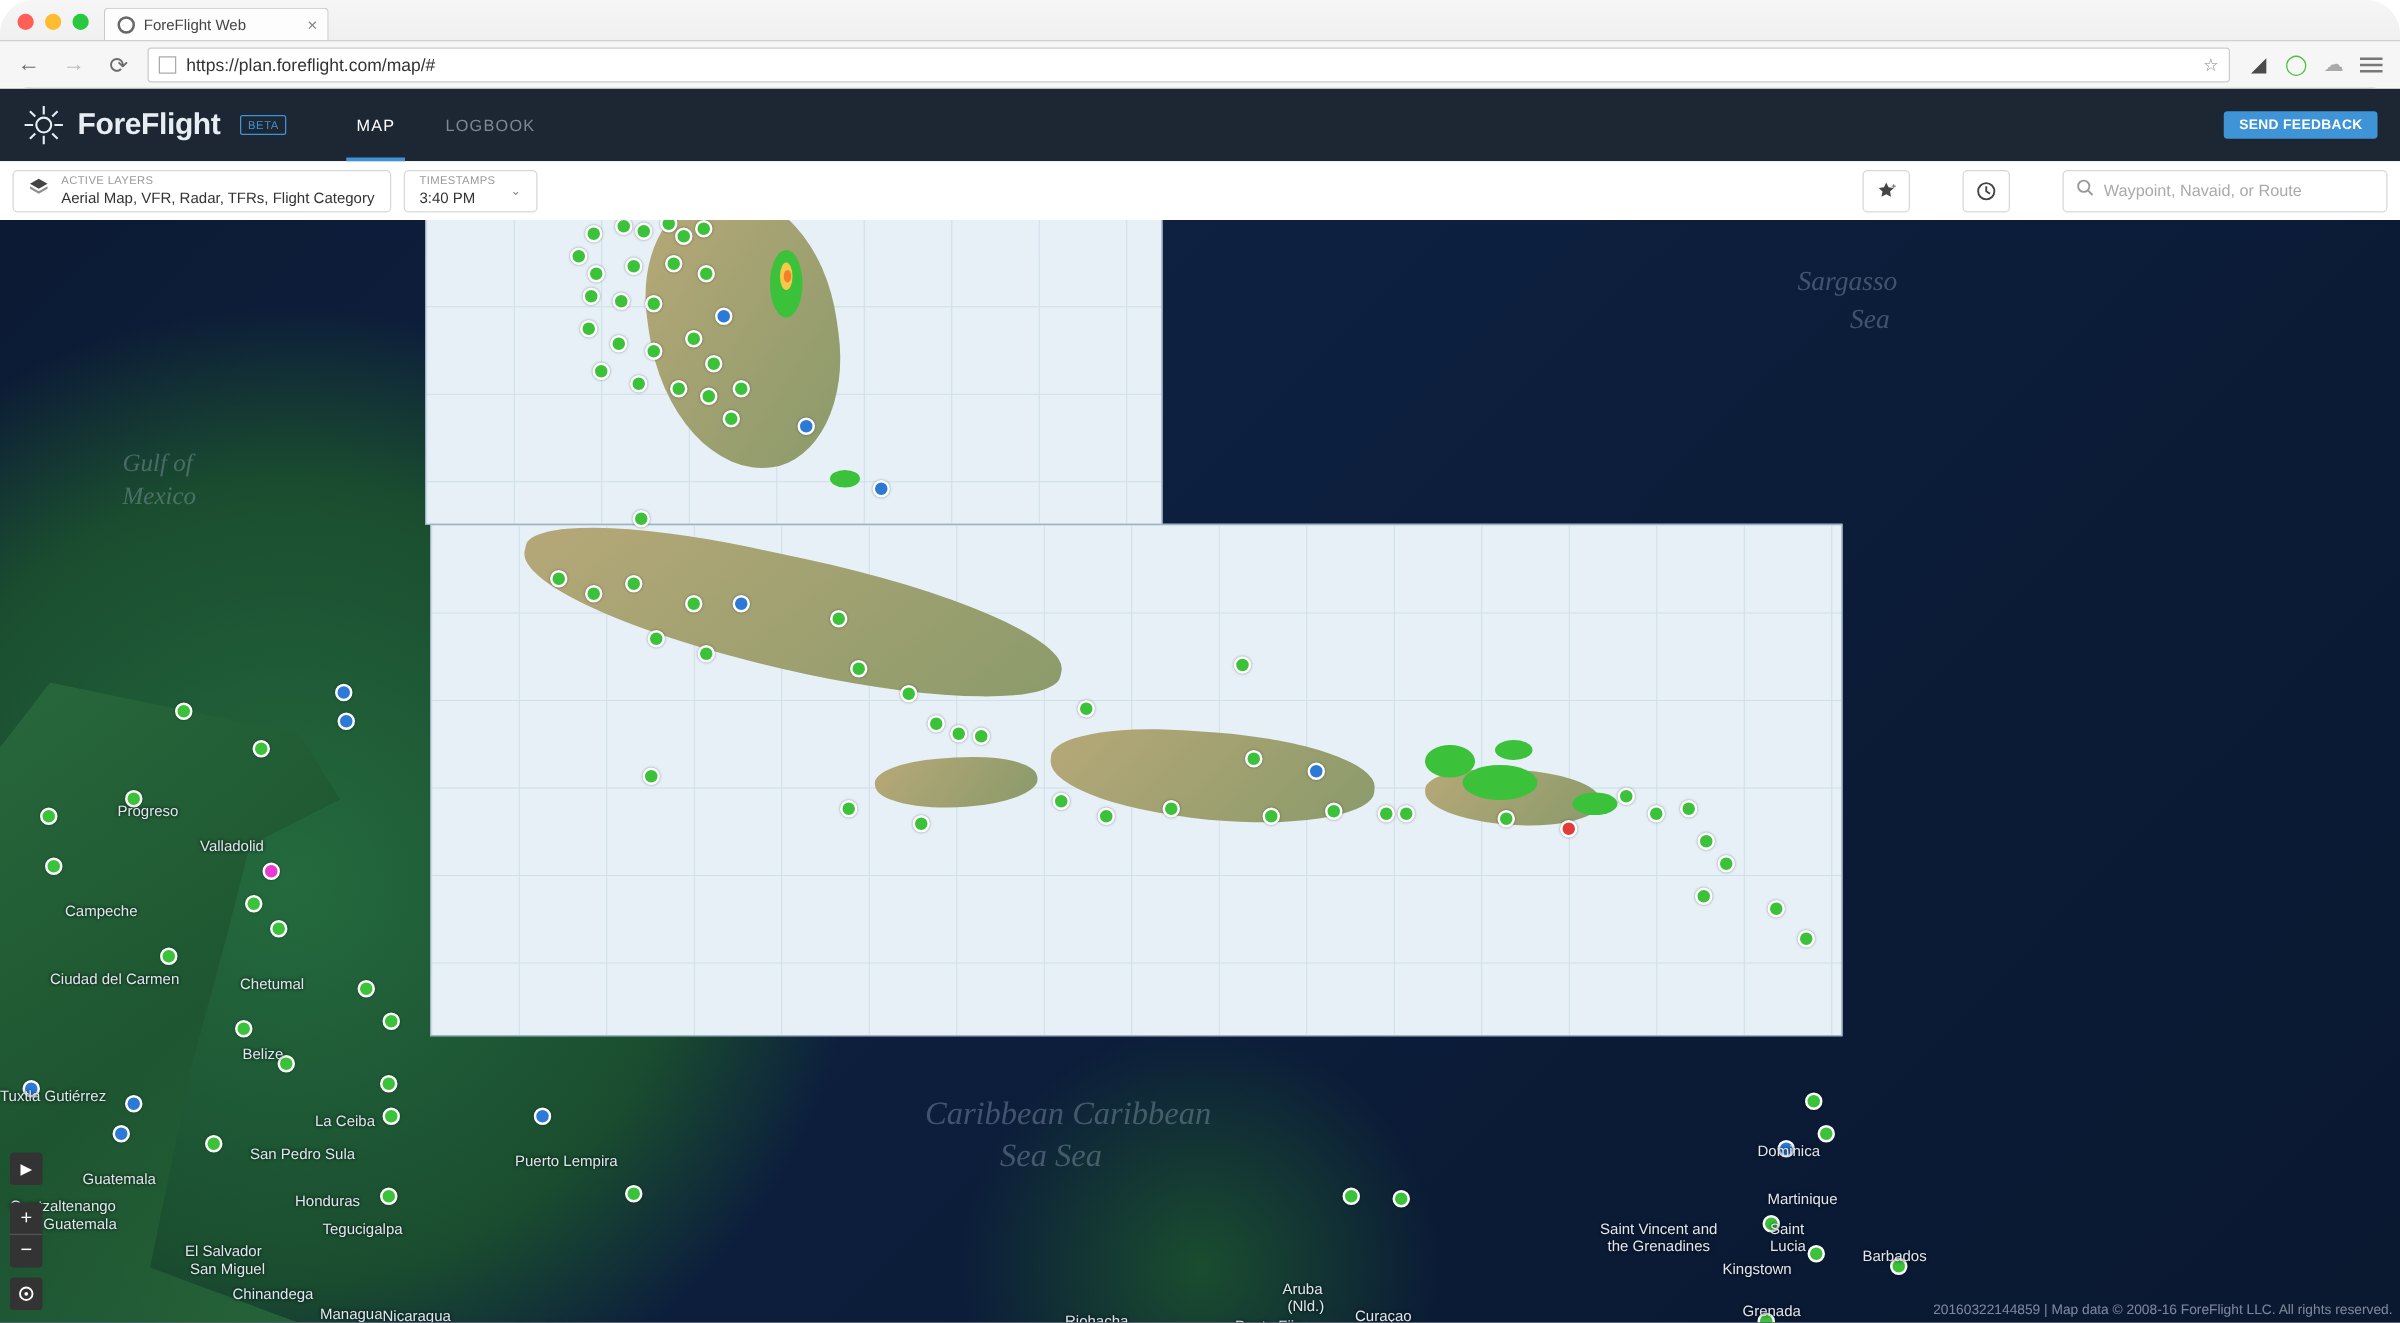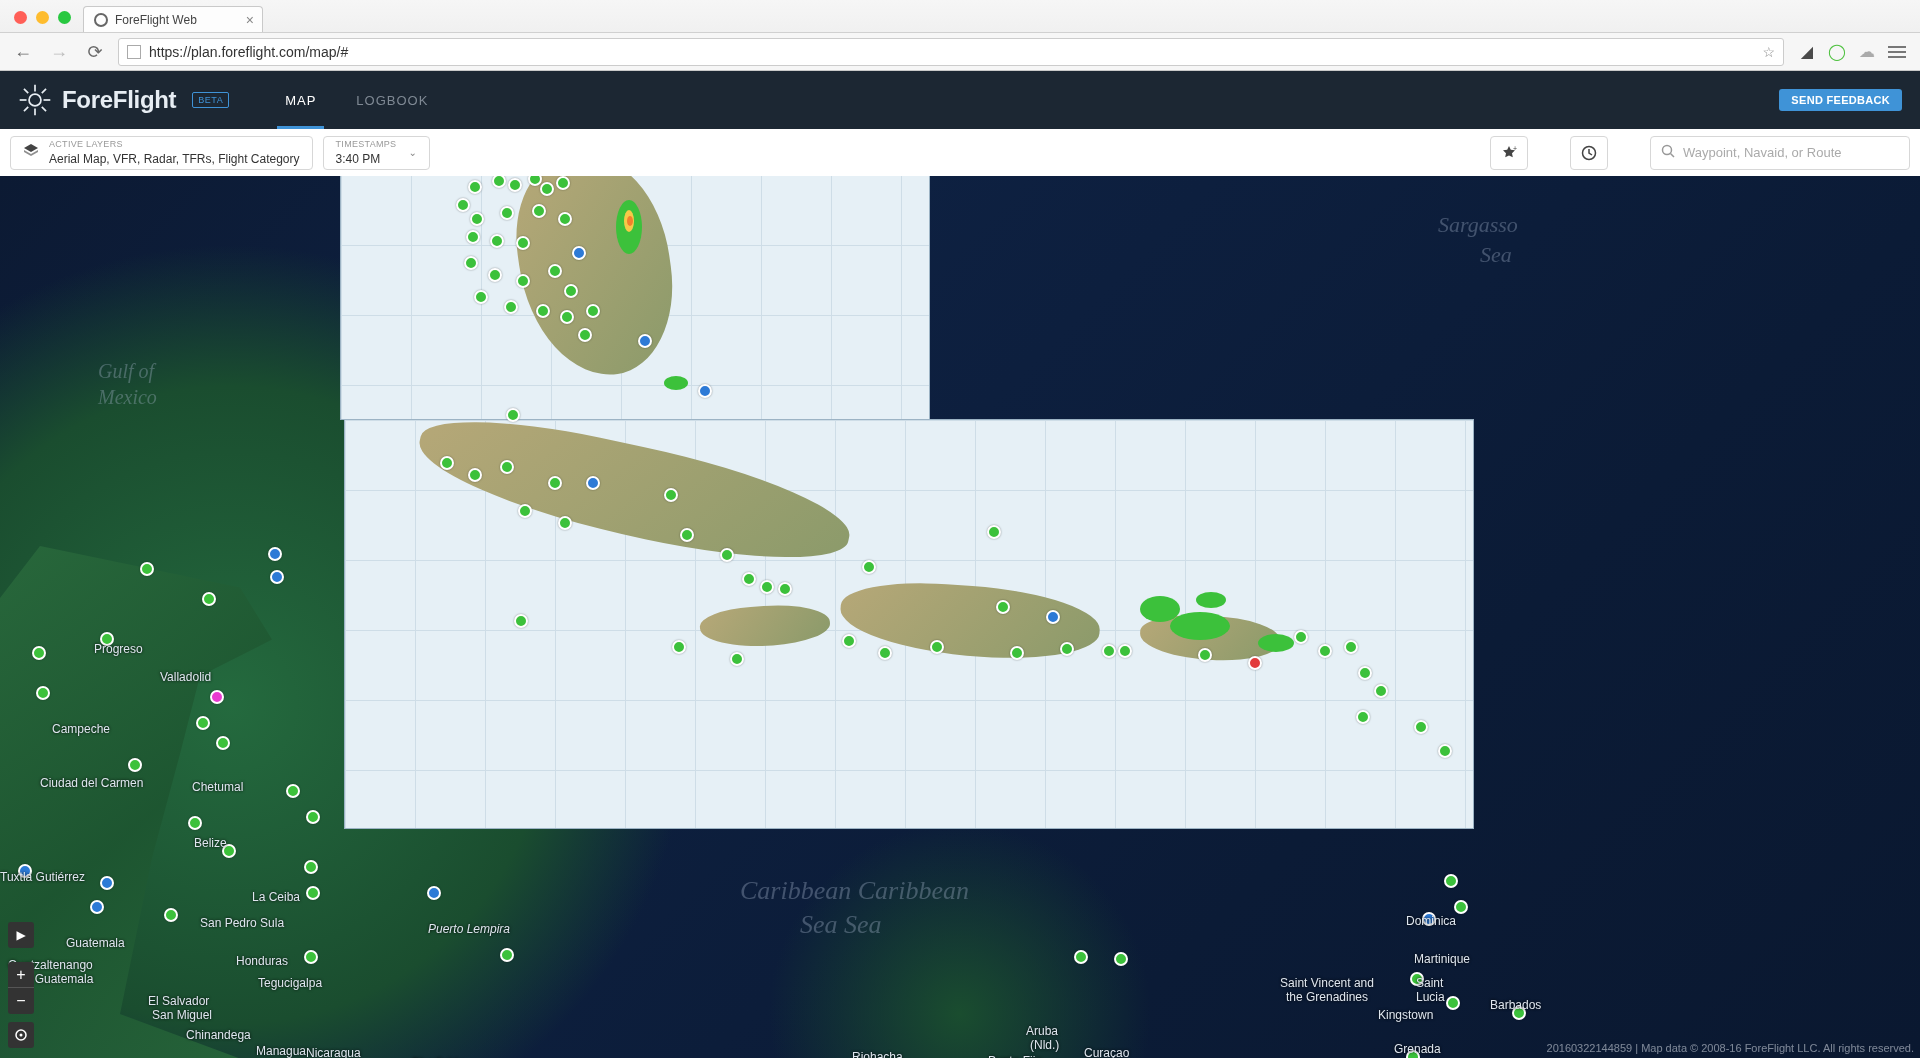--- a/index.html
+++ b/index.html
@@ -1,19 +1,19 @@
 <!DOCTYPE html>
 <html><head>
 <meta charset="utf-8">
 <style>
 * { margin: 0; padding: 0; box-sizing: border-box; font-family: -apple-system, BlinkMacSystemFont, "Segoe UI", Helvetica, Arial, sans-serif; }
 body { width: 1920px; height: 1058px; overflow: hidden; background: #fff; position: relative; }
 
 
-.browser-chrome { background: linear-gradient(#f6f6f6,#e9e9e9); border-bottom: 1px solid #c9c9c9; }
+.browser-chrome { background: linear-gradient(#f6f6f6,#e9e9e9); border-bottom: 1px solid #c9c9c9; border-radius: 27px; }
 .tab-bar { height: 32px; display: flex; align-items: flex-end; padding-left: 10px; }
 .traffic-lights { display: flex; gap: 9px; align-items: center; margin: 0 12px 8px 4px; }
 .tl { width: 13px; height: 13px; border-radius: 50%; }
 .tl.red { background: #ff5f57; }
 .tl.yellow { background: #febc2e; }
 .tl.green { background: #28c840; }
 .tab { background: #fdfdfd; border: 1px solid #c9c9c9; border-bottom: none; border-radius: 4px 4px 0 0; height: 26px; display: flex; align-items: center; padding: 0 28px 0 10px; font-size: 12px; color: #444; position: relative; min-width: 180px; }
 .tab .favicon { width: 14px; height: 14px; margin-right: 7px; border-radius: 50%; border: 2px solid #666; position: relative; }
 .tab .close { position: absolute; right: 8px; color: #888; font-size: 14px; }
 .addr-bar { height: 38px; display: flex; align-items: center; padding: 0 10px; gap: 10px; background: #f6f6f6; border-top: 1px solid #d0d0d0; }
@@ -336,21 +336,21 @@
   <div id="place-labels">
       <div class="place-label" style="left: 94px; top: 466px;">Progreso</div>
       <div class="place-label" style="left: 160px; top: 494px;">Valladolid</div>
       <div class="place-label" style="left: 52px; top: 546px;">Campeche</div>
       <div class="place-label" style="left: 40px; top: 600px;">Ciudad del Carmen</div>
       <div class="place-label" style="left: 192px; top: 604px;">Chetumal</div>
       <div class="place-label" style="left: 168px; top: 660px; margin-left: 26px;">Belize</div>
       <div class="place-label" style="left: 0px; top: 694px;">Tuxtla Gutiérrez</div>
       <div class="place-label" style="left: 252px; top: 714px;">La Ceiba</div>
       <div class="place-label" style="left: 200px; top: 740px;">San Pedro Sula</div>
-      <div class="place-label" style="left: 428px; top: 746px; font-style: italic;">Puerto Lempira</div>
+      <div class="place-label" style="left: 412px; top: 746px;">Puerto Lempira</div>
       <div class="place-label" style="left: 66px; top: 760px;">Guatemala</div>
       <div class="place-label" style="left: 8px; top: 782px;">Quetzaltenango</div>
       <div class="place-label" style="left: 236px; top: 778px;">Honduras</div>
       <div class="place-label" style="left: 18px; top: 796px;">de Guatemala</div>
       <div class="place-label" style="left: 258px; top: 800px;">Tegucigalpa</div>
       <div class="place-label" style="left: 128px; top: 818px; margin-left: 20px;">El Salvador</div>
       <div class="place-label" style="left: 152px; top: 832px;">San Miguel</div>
       <div class="place-label" style="left: 186px; top: 852px;">Chinandega</div>
       <div class="place-label" style="left: 256px; top: 868px;">Managua</div>
       <div class="place-label" style="left: 306px; top: 870px;">Nicaragua</div>

